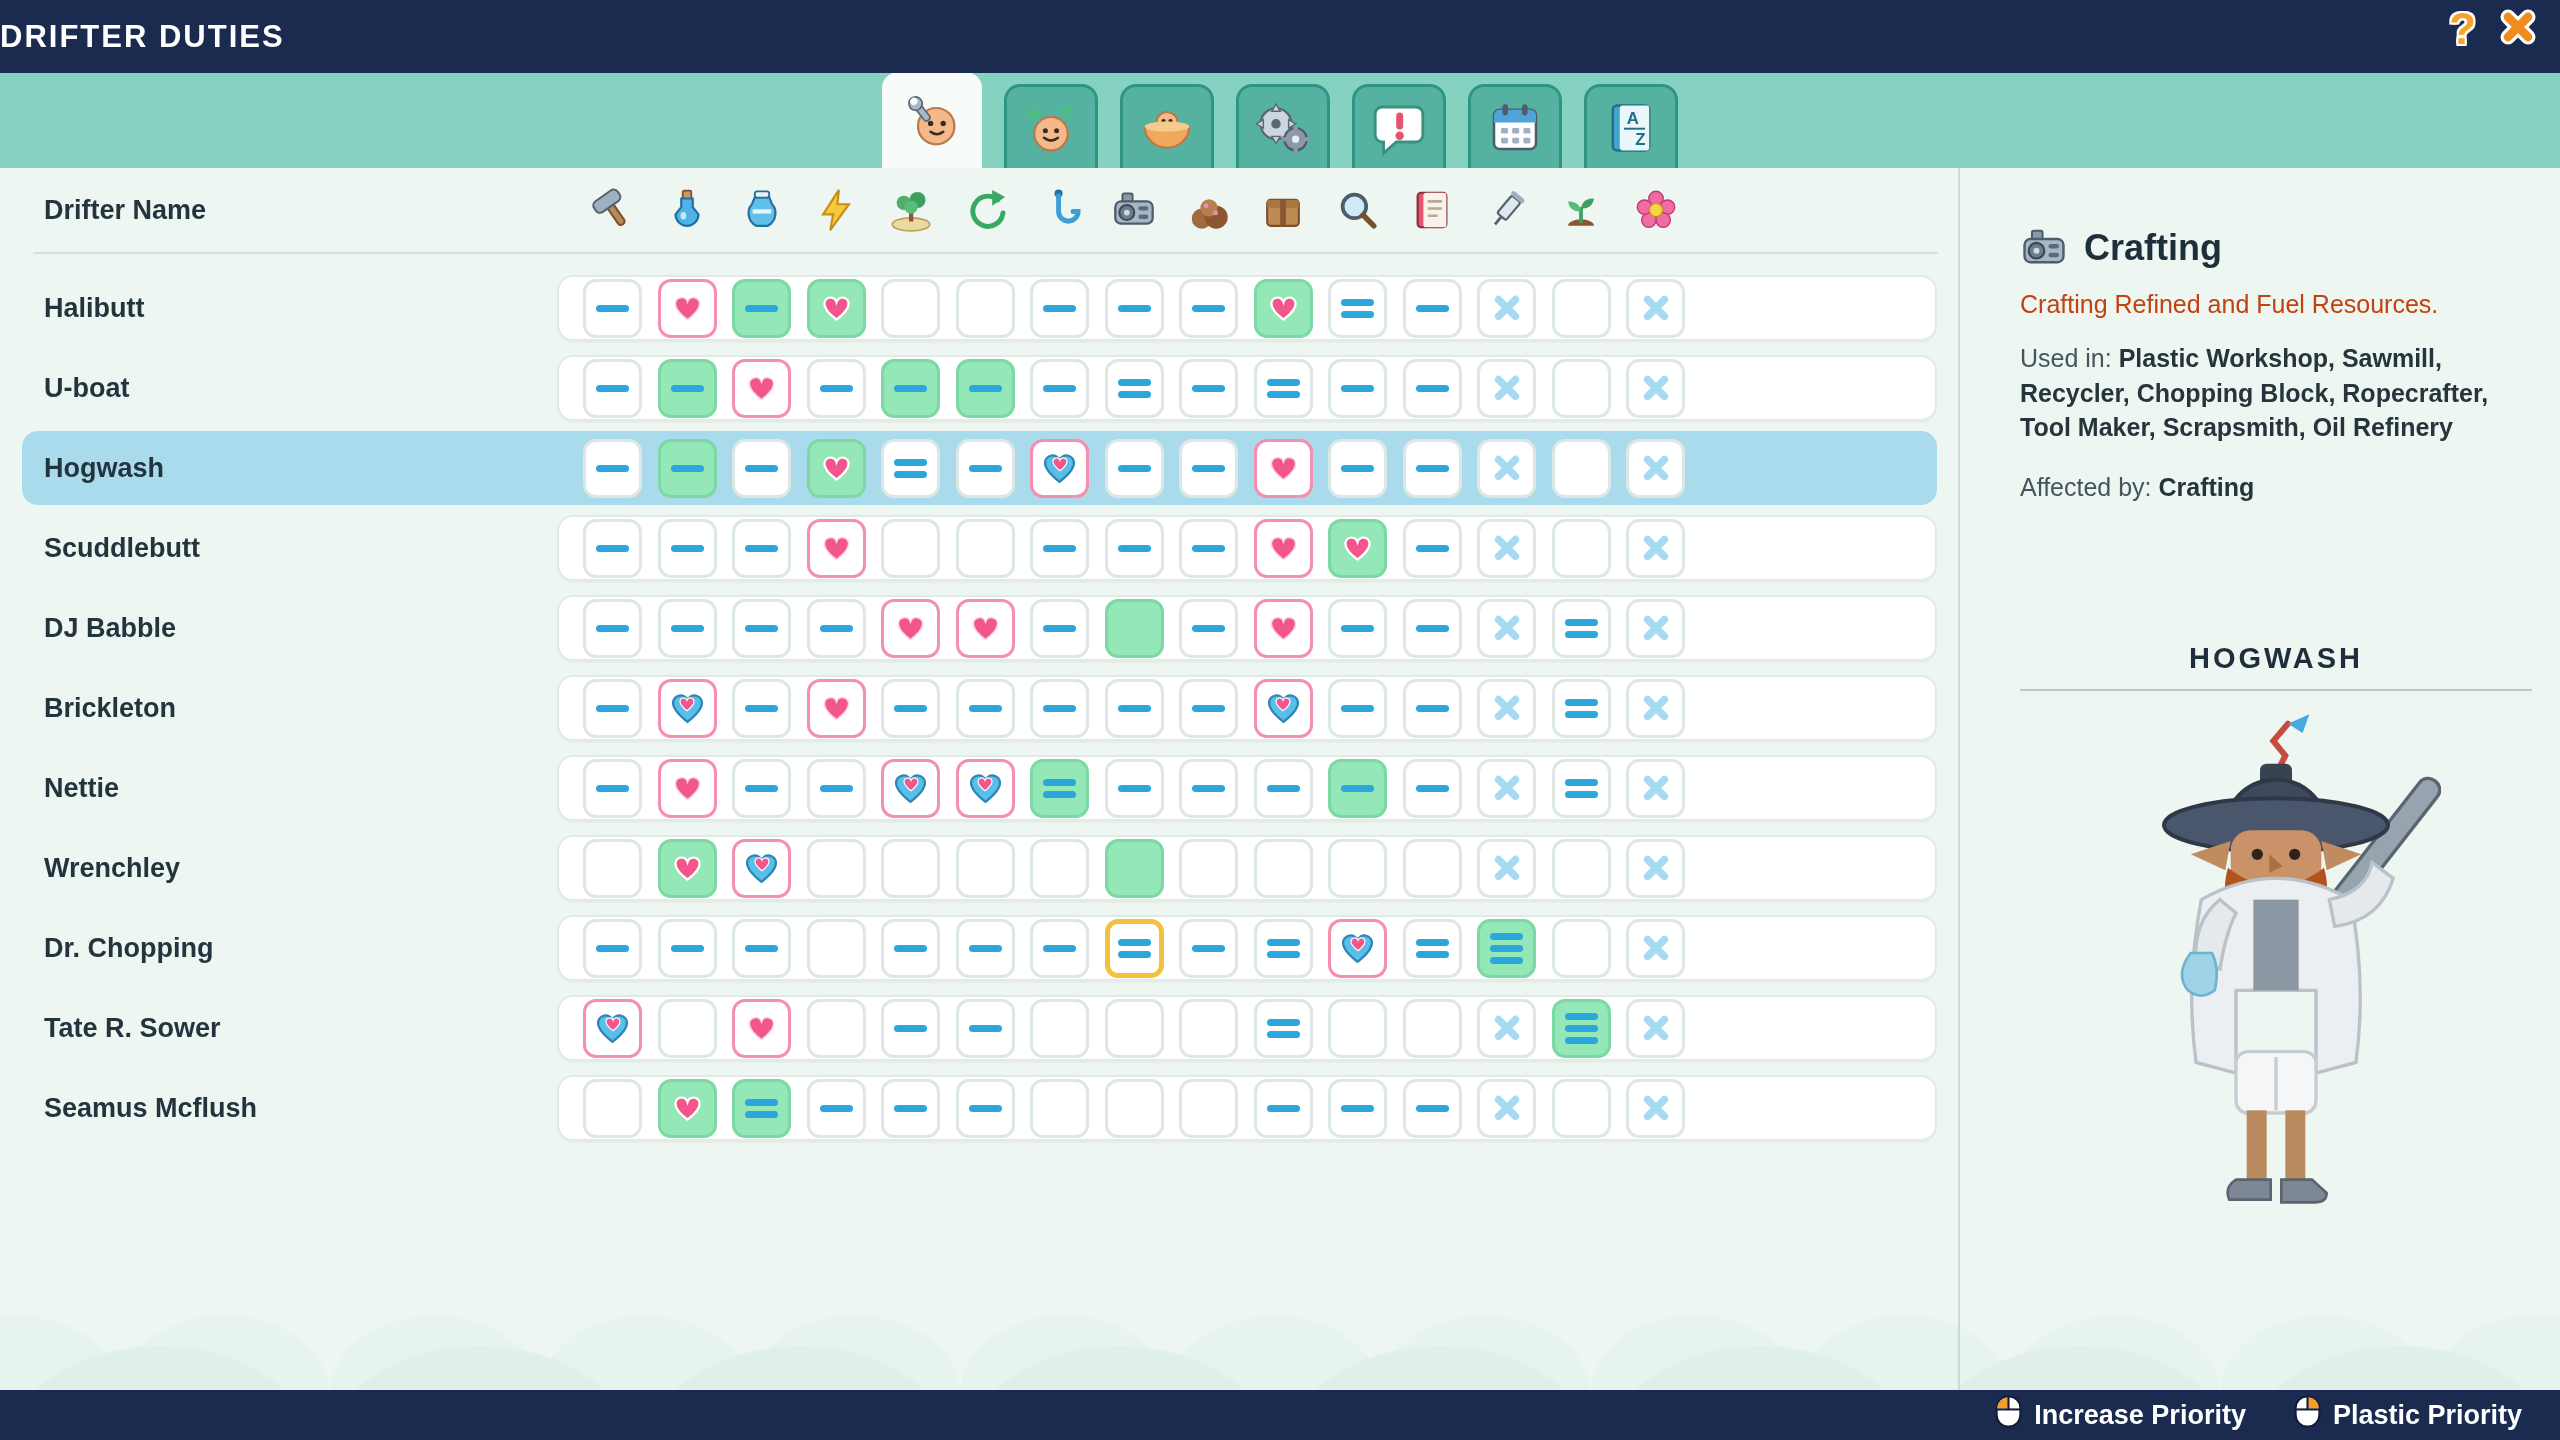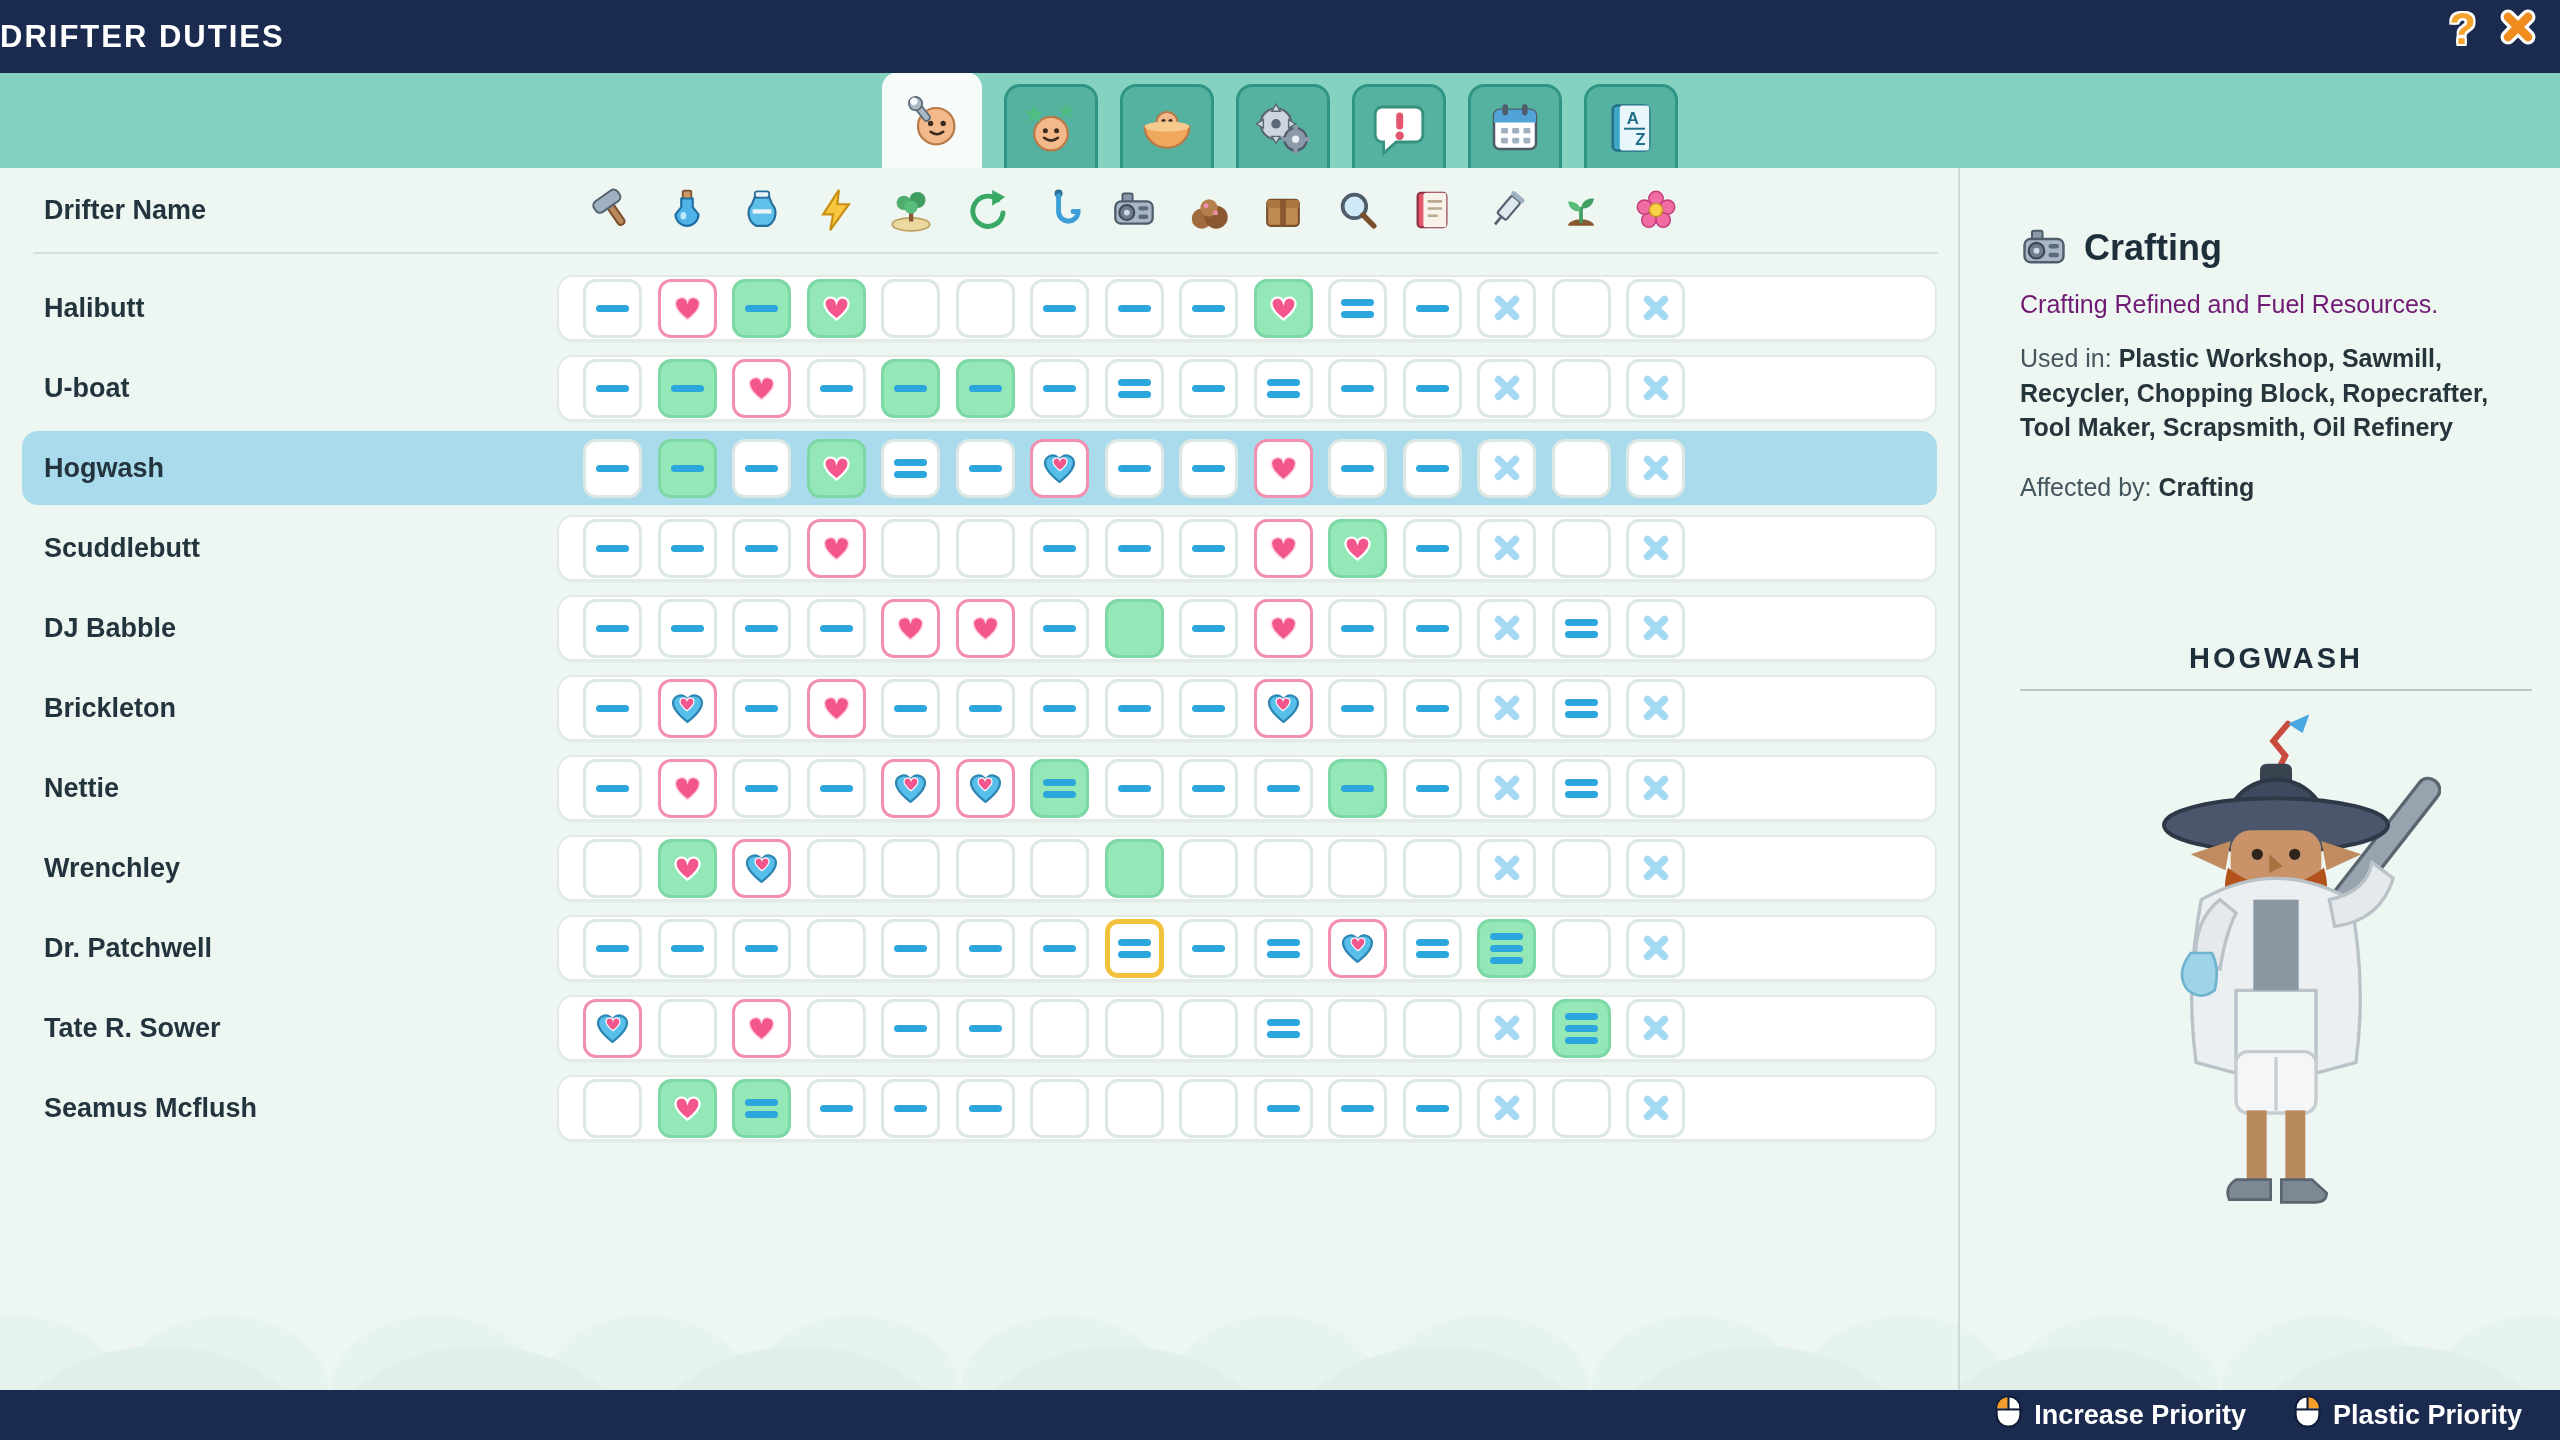--- a/index.html
+++ b/index.html
@@ -52,21 +52,21 @@
   .bar{width:33px;height:7px;border-radius:4px;background:#2ba7dd;display:block}
   .hf{position:relative;display:flex;align-items:center;justify-content:center}
   .hfi{position:absolute;left:50%;top:50%;transform:translate(-50%,-58%)}
 
   
   .vsep{position:absolute;left:1958px;top:0;bottom:0;width:2px;background:#cbdad4;z-index:1}
   .info{position:absolute;left:1990px;top:0;right:0;bottom:0;padding:56px 28px 0 30px;z-index:1}
   .info-head{display:flex;align-items:center;gap:16px}
   .info-head h2{font-size:36px;font-weight:800;color:#1e2e3a}
   .info-icon{display:flex;align-items:center}
-  .desc{margin-top:18px;font-size:25px;color:#701a75}
+  .desc{margin-top:18px;font-size:25px;color:#c2410c}
   .usedin{margin-top:22px;font-size:25px;color:#44555e;line-height:1.38}
   .usedin b,.affected b{color:#26343c;font-weight:700}
   .affected{margin-top:28px;font-size:25px;color:#44555e}
   .charblock{margin-top:140px;text-align:center}
   .charname{font-size:29px;font-weight:800;letter-spacing:3px;color:#1e2e3a}
   .charsep{height:2px;background:#b9c8c2;margin-top:14px;border-radius:2px}
   .charart{margin-top:6px;display:flex;justify-content:center}
 
   
   .footer{position:absolute;left:0;right:0;bottom:0;height:50px;background:#1b2b50;display:flex;align-items:center;justify-content:flex-end;gap:48px;padding-right:38px;z-index:5}
@@ -839,21 +839,21 @@
                 <svg viewBox="0 0 32 32" width="30" height="30">
                   <g stroke="#a5daf2" stroke-width="8" stroke-linecap="round">
                     <line x1="7" y1="7" x2="25" y2="25"></line>
                     <line x1="25" y1="7" x2="7" y2="25"></line>
                   </g>
                 </svg>
               </div>
             </div>
           </div>
           <div class="row">
-            <div class="rname">Dr. Patchwell</div>
+            <div class="rname">Dr. Chopping</div>
             <div class="pill">
               <div class="cell">
                 <i class="bar"></i>
               </div>
               <div class="cell">
                 <i class="bar"></i>
               </div>
               <div class="cell">
                 <i class="bar"></i>
               </div>

